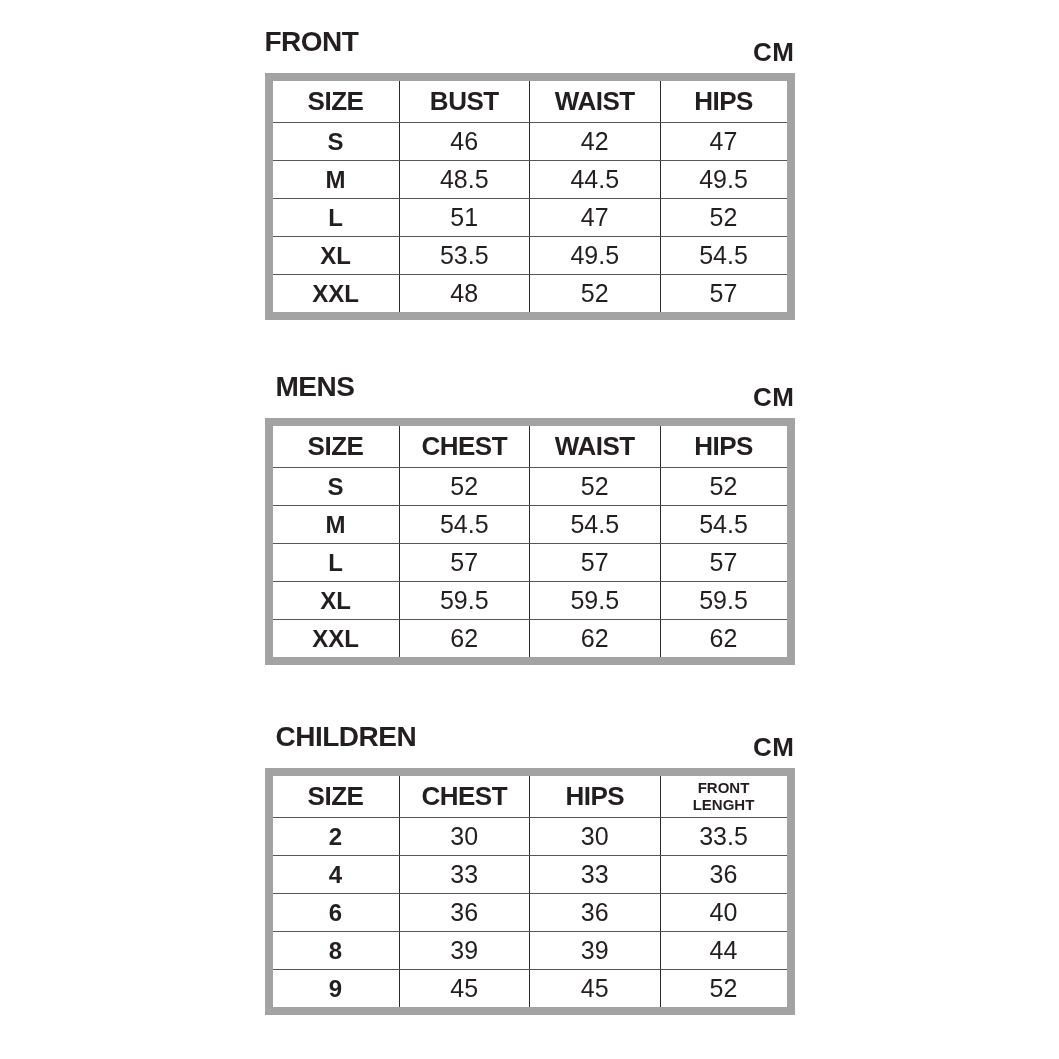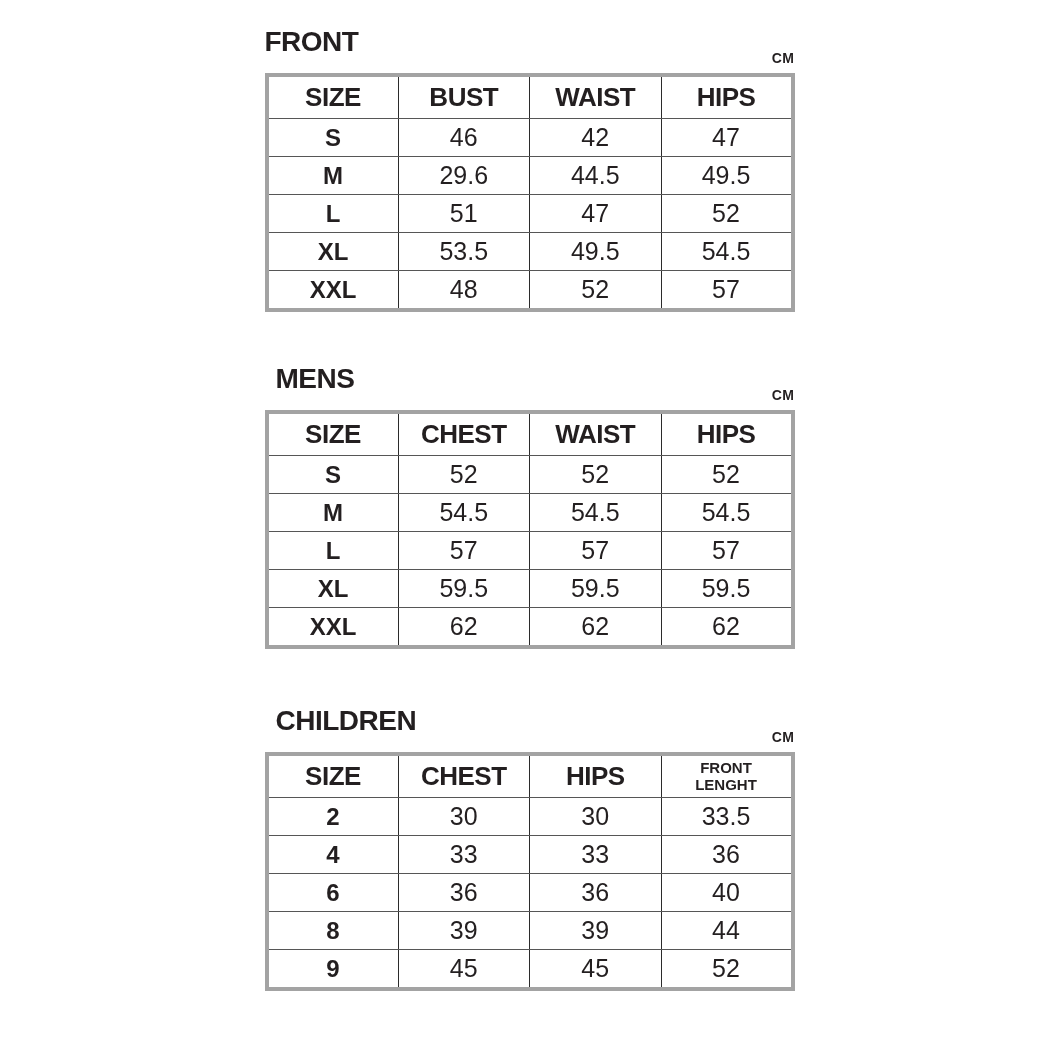--- a/index.html
+++ b/index.html
@@ -24,33 +24,33 @@
   }
   .title {
     margin: 0;
     font-size: 28px;
     line-height: 1.1;
     font-weight: 700;
     letter-spacing: -0.5px;
   }
   .s-mens .title, .s-children .title { padding-left: 11px; }
   .unit {
-    font-size: 14px;
+    font-size: 26px;
     font-weight: 700;
     letter-spacing: 0.5px;
     line-height: 1;
     position: relative;
     top: 7px;
   }
   table.size-table {
     width: 100%;
     border-collapse: collapse;
     table-layout: fixed;
     margin-top: 15px;
-    border: 4px solid #a3a3a3;
+    border: 8px solid #a3a3a3;
   }
   .size-table th, .size-table td {
     text-align: center;
     vertical-align: middle;
     padding: 0;
     border-left: 1px solid #2b2b2b;
     border-right: 1px solid #2b2b2b;
     border-top: 1px solid #565656;
     border-bottom: 1px solid #565656;
   }
@@ -99,21 +99,21 @@
       </thead>
       <tbody>
         <tr>
           <td class="td-size">S</td>
           <td>46</td>
           <td>42</td>
           <td>47</td>
         </tr>
         <tr>
           <td class="td-size">M</td>
-          <td>29.6</td>
+          <td>48.5</td>
           <td>44.5</td>
           <td>49.5</td>
         </tr>
         <tr>
           <td class="td-size">L</td>
           <td>51</td>
           <td>47</td>
           <td>52</td>
         </tr>
         <tr>

